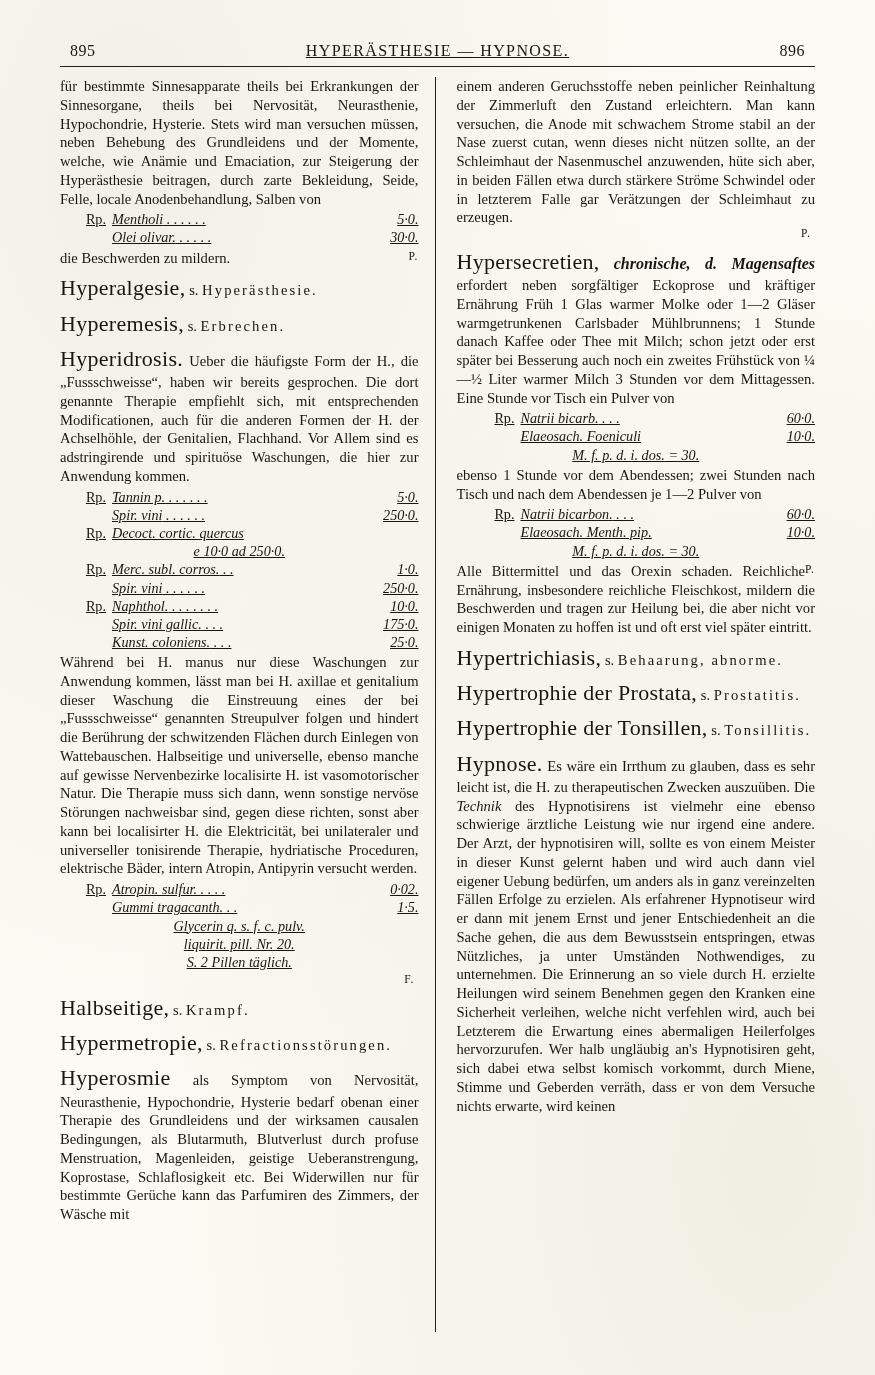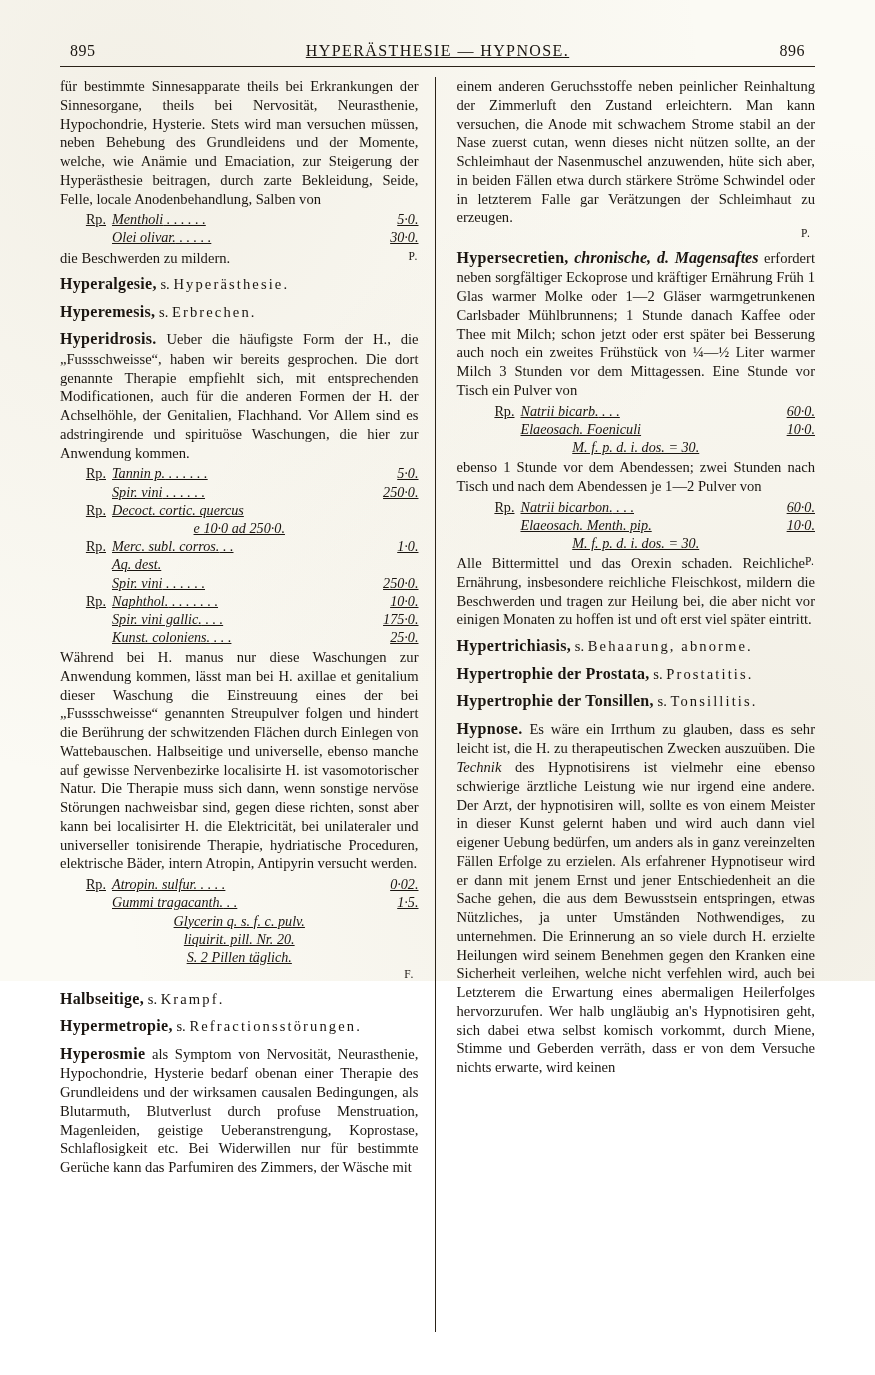--- a/index.html
+++ b/index.html
@@ -9,21 +9,21 @@
   body {
     width: 875px;
     height: 1375px;
     background: #ffffff;
     font-family: "Liberation Serif", serif;
     color: #1a1510;
   }
   .page {
     position: relative;
     width: 875px;
-    height: 981px;
+    height: 1375px;
     background: #fbfaf4;
     box-sizing: border-box;
     padding: 42px 60px 30px 60px;
   }
   .page::before {
     content: "";
     position: absolute;
     inset: 0;
     background:
       radial-gradient(ellipse at 15% 12%, rgba(170,150,110,0.10), rgba(255,255,255,0) 55%),
@@ -74,22 +74,22 @@
   }
   p {
     margin: 0;
     text-align: justify;
   }
   
   .entry {
     margin-top: 7px;
   }
   .hw {
-    font-weight: bold;
-    font-size: 16px;
+    font-weight: normal;
+    font-size: 22px;
     letter-spacing: 0.3px;
   }
   .hw-sm {
     font-weight: bold;
     font-size: 16px;
     margin-top: 40px;
   }
   .it {
     font-style: italic;
   }
@@ -216,21 +216,20 @@
           <span class="rxname">Decoct. cortic. quercus</span>
         </div>
         <div class="rx-center">e 10·0 ad 250·0.</div>
         <div class="rxline">
           <span class="rxlab">Rp.</span>
           <span class="rxname"><span>Merc. subl. corros.</span><span> . .</span></span>
           <span class="rxval">1·0.</span>
         </div>
         <div class="rxline">
           <span class="rxlab"></span>
-          <span class="rxname">Aq. dest.</span>
         </div>
         <div class="rxline">
           <span class="rxlab"></span>
           <span class="rxname"><span>Spir. vini</span><span> . . . . . .</span></span>
           <span class="rxval">250·0.</span>
         </div>
         <div class="rxline">
           <span class="rxlab">Rp.</span>
           <span class="rxname"><span>Naphthol.</span><span> . . . . . . .</span></span>
           <span class="rxval">10·0.</span>

